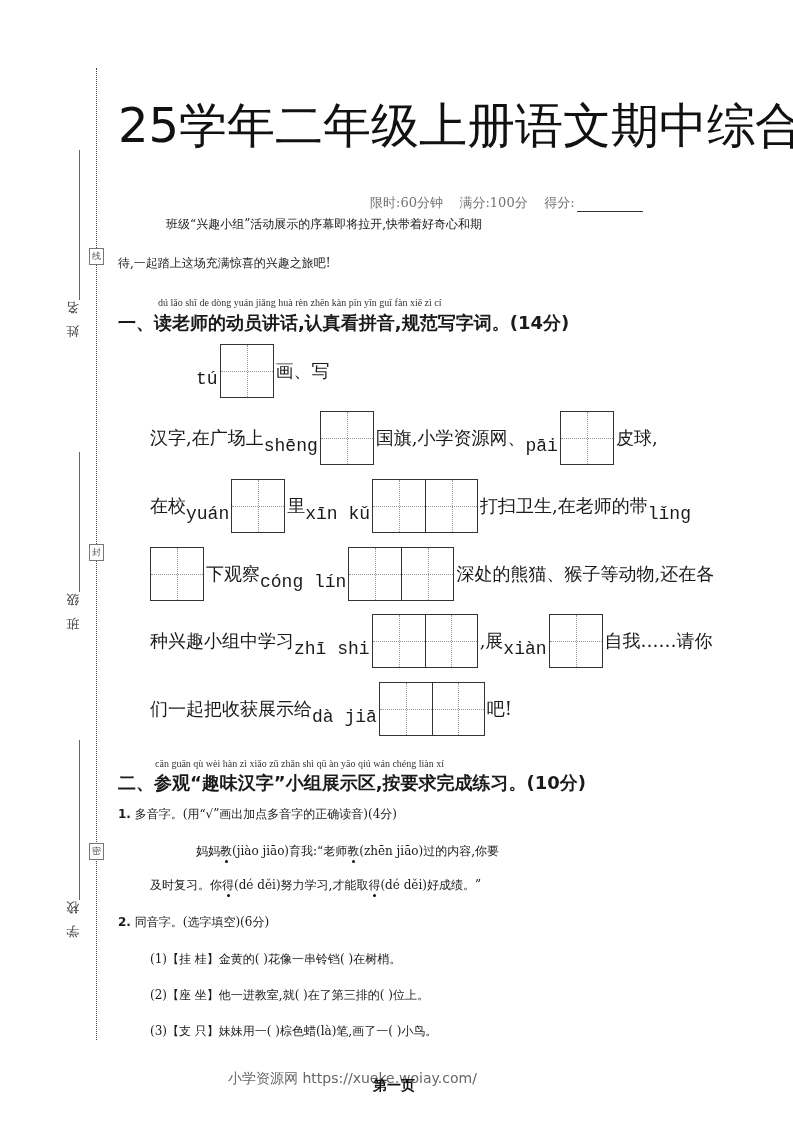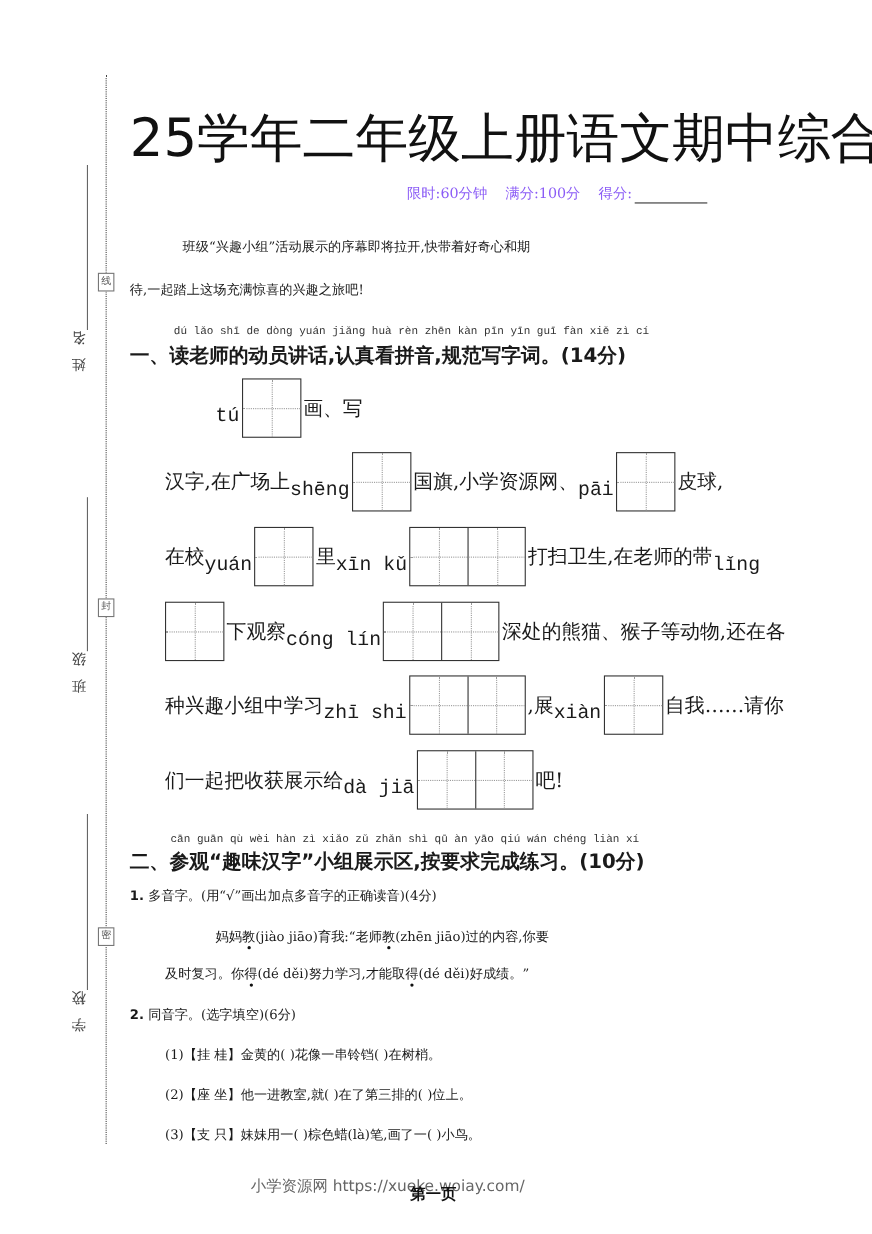--- a/index.html
+++ b/index.html
@@ -2,25 +2,25 @@
 <html><head>
 <meta charset="utf-8">
 <style>
   html,body{margin:0;padding:0;background:#fff;}
   body{width:793px;height:1122px;position:relative;overflow:hidden;font-family:"DejaVu Serif","Liberation Serif",serif;color:#1a1a1a;}
   .dotline{position:absolute;left:96px;top:68px;height:972px;border-left:1.5px dotted #444;}
   .sealbox{position:absolute;left:89px;width:13px;height:15px;border:1px solid #777;background:#fff;font-size:9px;line-height:15px;text-align:center;color:#555;}
   .vlabel{position:absolute;left:64px;font-size:13px;color:#444;writing-mode:vertical-rl;transform:rotate(180deg);letter-spacing:10px;}
   .vline{position:absolute;left:79px;border-left:1px solid #666;}
   .title{position:absolute;left:118px;top:94px;font-family:"DejaVu Sans","Liberation Sans",sans-serif;font-size:48px;font-weight:normal;letter-spacing:0px;color:#111;white-space:nowrap;}
-  .meta{position:absolute;left:370px;top:167px;font-size:13px;color:#8b5cf6;white-space:nowrap;}
+  .meta{position:absolute;left:370px;top:194px;font-size:13px;color:#737373;white-space:nowrap;}
   .meta .blank{display:inline-block;width:66px;border-bottom:1px solid #333;vertical-align:bottom;margin-left:2px;height:12px;}
   .para{position:absolute;font-size:12px;white-space:nowrap;}
   .heading{position:absolute;font-family:"DejaVu Sans","Liberation Sans",sans-serif;font-size:18px;font-weight:bold;white-space:nowrap;}
-  .pyline{position:absolute;font-family:Liberation Mono, monospace;font-size:10px;color:#333;white-space:nowrap;}
+  .pyline{position:absolute;font-family:Liberation Serif, serif;font-size:10px;color:#333;white-space:nowrap;}
   .py{font-family:Liberation Mono, monospace;margin-top:15px;}
   .row{position:absolute;left:150px;height:54px;display:flex;align-items:center;font-size:18px;white-space:nowrap;}
   .grid{display:inline-flex;border:1px solid #333;height:52px;margin:0 2px;}
   .cell{width:52px;height:52px;position:relative;box-sizing:border-box;}
   .cell+.cell{border-left:1px solid #333;}
   .cell::before{content:"";position:absolute;left:50%;top:0;bottom:0;border-left:1px dotted #999;}
   .cell::after{content:"";position:absolute;top:50%;left:0;right:0;border-top:1px dotted #999;}
   .dot{position:relative;}
   .dot::after{content:"";position:absolute;left:50%;bottom:-5px;width:3px;height:3px;margin-left:-1.5px;background:#111;border-radius:50%;}
   .qnum{font-family:"DejaVu Sans","Liberation Sans",sans-serif;font-weight:bold;}

